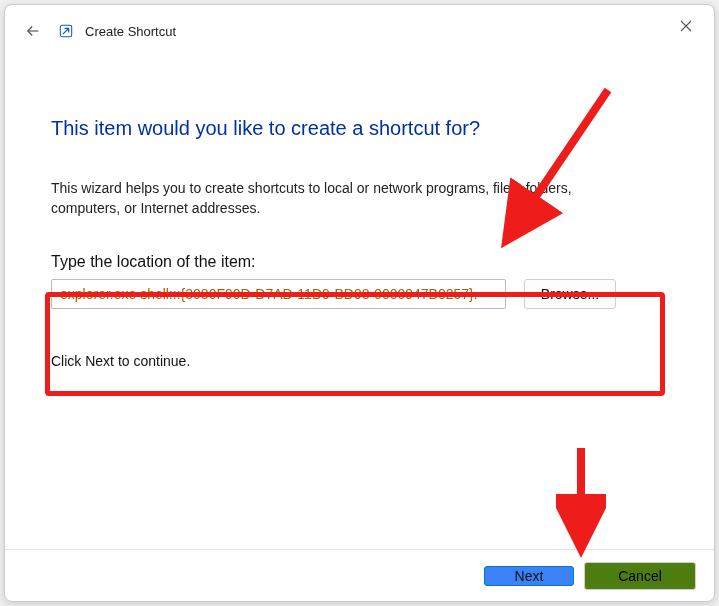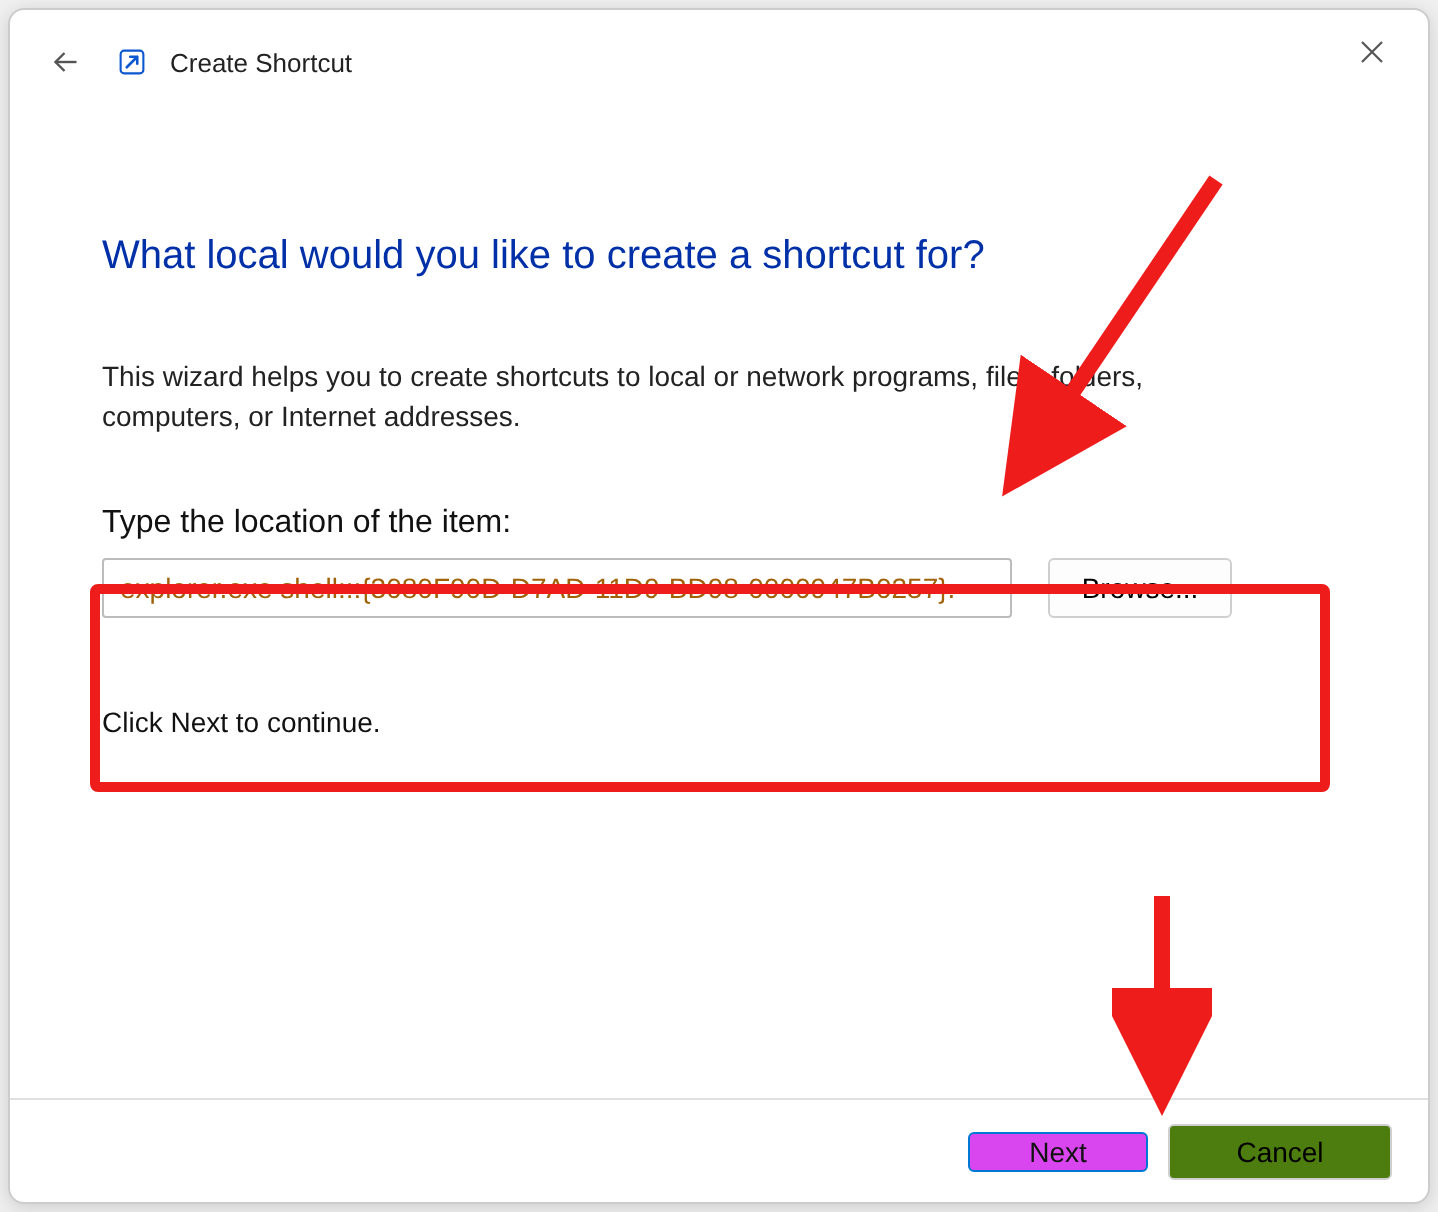--- a/index.html
+++ b/index.html
@@ -119,21 +119,21 @@
       height: 52px;
       border-top: 1px solid #e0e0e0;
       display: flex;
       justify-content: flex-end;
       align-items: center;
       gap: 10px;
       padding: 0 18px;
     }
     .next-btn {
       width: 90px; height: 20px;
-      background: #d946ef;
+      background: #3b82f6;
       border: 1.5px solid #0078d4;
       border-radius: 3px;
       font-size: 14px;
       cursor: pointer;
       color: #111;
     }
     .cancel-btn {
       width: 112px; height: 28px;
       background: #4d7c0f;
       border: 1px solid #cfcfcf;
@@ -166,21 +166,21 @@
     </div>
     <div class="title-text">Create Shortcut</div>
     <div class="close-btn">
       <svg width="12" height="12" viewBox="0 0 12 12" stroke="currentColor" stroke-width="1.1">
           <path d="M1 1 L11 11 M11 1 L1 11"></path>
         </svg>
     </div>
   </div>
 
   <div class="content">
-    <h1 class="heading">What local would you like to create a shortcut for?</h1>
+    <h1 class="heading">This item would you like to create a shortcut for?</h1>
     <p class="desc">This wizard helps you to create shortcuts to local or network programs, files, folders, computers, or Internet addresses.</p>
 
     <div>
       <div class="field-label">Type the location of the item:</div>
       <div class="field-row">
         <input class="location-input" type="text" value="explorer.exe shell:::{3080F90D-D7AD-11D9-BD98-0000947B0257}." style="">
         <button class="browse-btn">Browse...</button>
       </div>
     </div>
 

